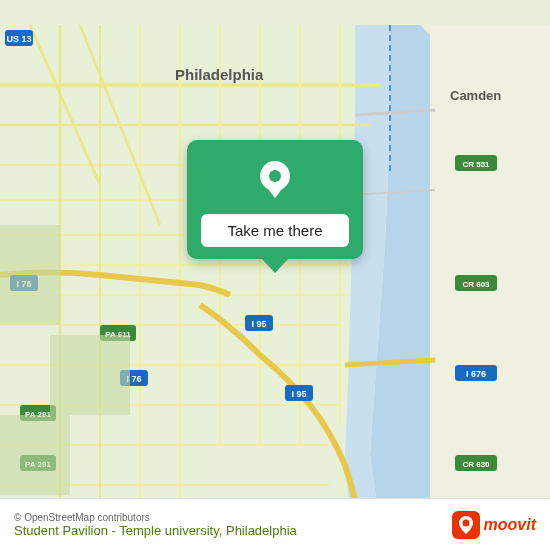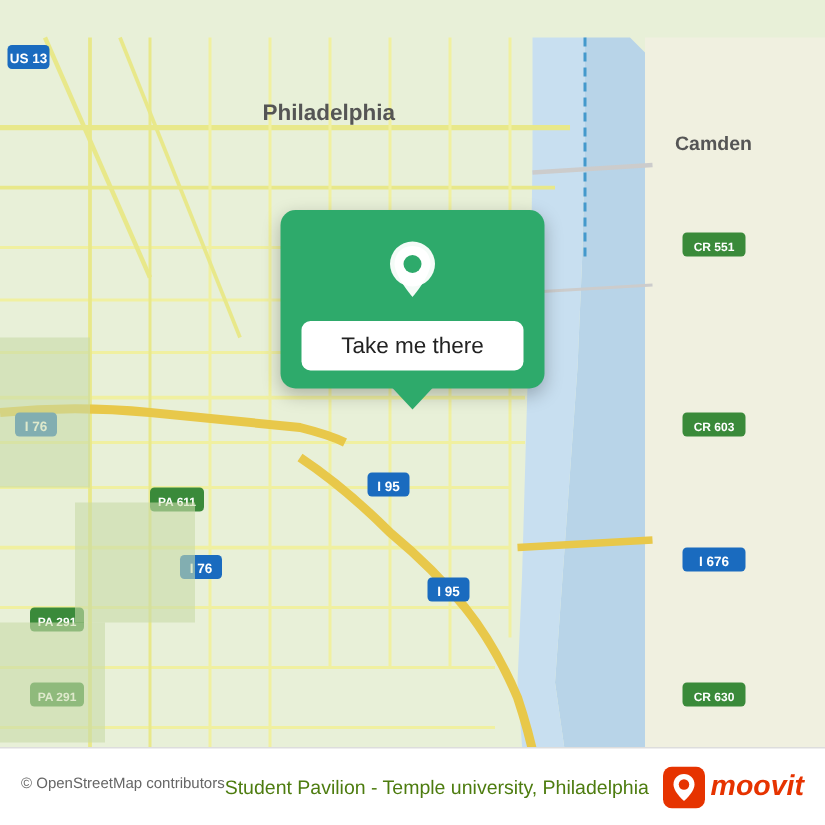--- a/index.html
+++ b/index.html
@@ -40,21 +40,21 @@
       display: flex;
       align-items: center;
       justify-content: space-between;
       padding: 0 14px;
       border-top: 1px solid #ddd;
       z-index: 10;
     }
 
     #location-info {
       display: flex;
-      flex-direction: row;
+      flex-direction: column;
     }
 
     #copyright-text {
       font-size: 10px;
       color: #666;
     }
 
     #location-name {
       font-size: 13px;
       color: #4d7c0f;
@@ -240,17 +240,17 @@
       <span id="copyright-text">© OpenStreetMap contributors</span>
       <span id="location-name">Student Pavilion - Temple university, Philadelphia</span>
     </div>
     <div id="moovit-logo">
 
       <svg id="moovit-icon" viewBox="0 0 28 28" xmlns="http://www.w3.org/2000/svg">
         <rect width="28" height="28" rx="6" fill="#e63300"></rect>
         <path d="M14 5 C10,5 7,8 7,12 C7,17 14,23 14,23 C14,23 21,17 21,12 C21,8 18,5 14,5Z" fill="white"></path>
         <circle cx="14" cy="12" r="3.5" fill="#e63300"></circle>
       </svg>
-      <span id="moovit-text" style="font-size:19px;font-weight:bold;color:#e63300;font-style:italic;font-family:Arial;">moovit</span>
+      <span id="moovit-text" style="font-size:16px;font-weight:bold;color:#e63300;font-style:italic;font-family:Arial;">moovit</span>
     </div>
   </div>
 
 </div>
 
 </body></html>

